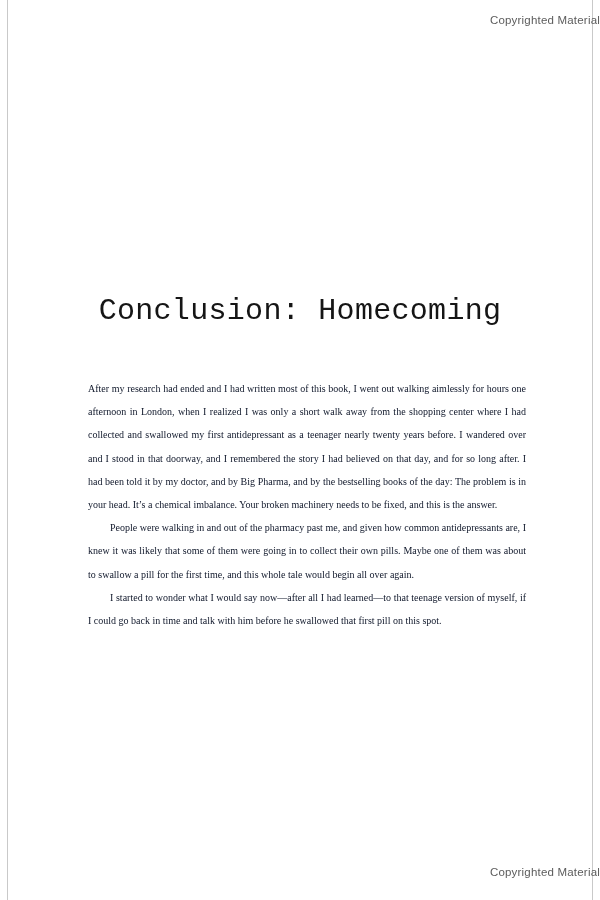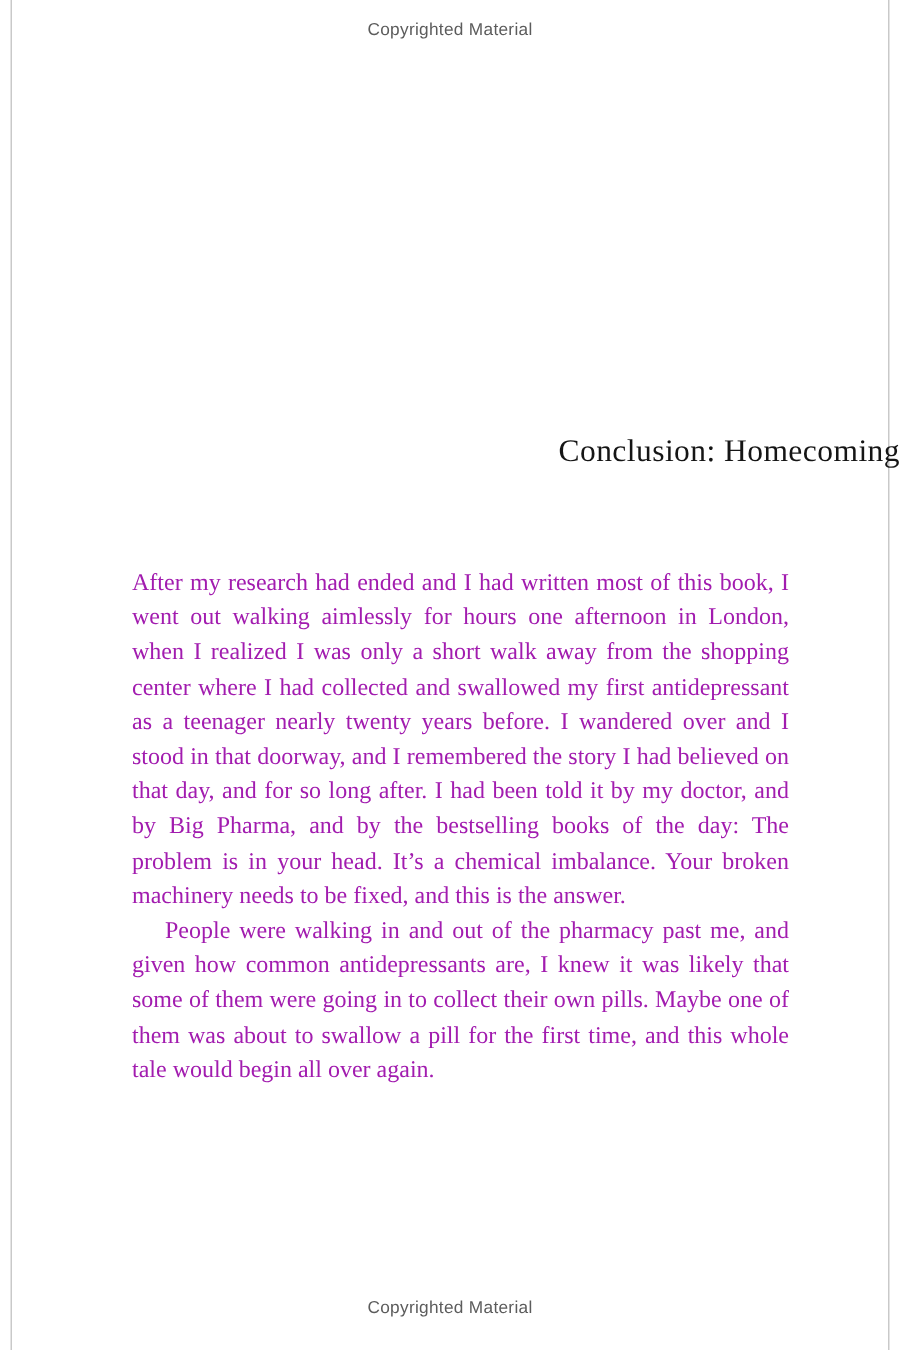--- a/index.html
+++ b/index.html
@@ -22,51 +22,51 @@
     width: 1px;
     background: #c9c9c9;
   }
   .page-edge.left  { left: 7px; }
   .page-edge.right { right: 7px; }
 
   .copyright {
     position: absolute;
     left: 0;
     width: 100%;
-    text-align: center;
+    text-align: right;
     font-family: "Liberation Sans", sans-serif;
     font-size: 11.5px;
     color: #5c5c5c;
     letter-spacing: 0.2px;
   }
   .copyright.top    { top: 14px; }
   .copyright.bottom { top: 866px; }
 
   .chapter-title {
     position: absolute;
     top: 274px;
     left: 0;
     width: 100%;
-    text-align: right;
-    font-family: Liberation Serif, serif;
-    font-size: 21px;
+    text-align: center;
+    font-family: Liberation Mono, monospace;
+    font-size: 30px;
     font-weight: 400;
     color: #151515;
     letter-spacing: 0.3px;
   }
 
   .body-text {
     position: absolute;
     top: 377px;
     left: 88px;
     width: 438px;
-    font-size: 16px;
+    font-size: 10px;
     line-height: 23.2px;
     text-align: justify;
-    color: #a21caf;
+    color: #0f172a;
   }
   .body-text p {
     margin: 0;
     text-indent: 22px;
   }
   .body-text p.first {
     text-indent: 0;
   }
 </style>
 </head>
@@ -75,15 +75,16 @@
 <div class="page-edge left"></div>
 <div class="page-edge right"></div>
 
 <div class="copyright top">Copyrighted Material</div>
 
 <h1 class="chapter-title">Conclusion: Homecoming</h1>
 
 <div class="body-text">
   <p class="first">After my research had ended and I had written most of this book, I went out walking aimlessly for hours one afternoon in London, when I realized I was only a short walk away from the shopping center where I had collected and swallowed my first antidepressant as a teenager nearly twenty years before. I wandered over and I stood in that doorway, and I remembered the story I had believed on that day, and for so long after. I had been told it by my doctor, and by Big Pharma, and by the bestselling books of the day: The problem is in your head. It’s a chemical imbalance. Your broken machinery needs to be fixed, and this is the answer.</p>
   <p>People were walking in and out of the pharmacy past me, and given how common antidepressants are, I knew it was likely that some of them were going in to collect their own pills. Maybe one of them was about to swallow a pill for the first time, and this whole tale would begin all over again.</p>
+  <p>I started to wonder what I would say now—after all I had learned—to that teenage version of myself, if I could go back in time and talk with him before he swallowed that first pill on this spot.</p>
 </div>
 
 <div class="copyright bottom">Copyrighted Material</div>
 
 </body></html>

